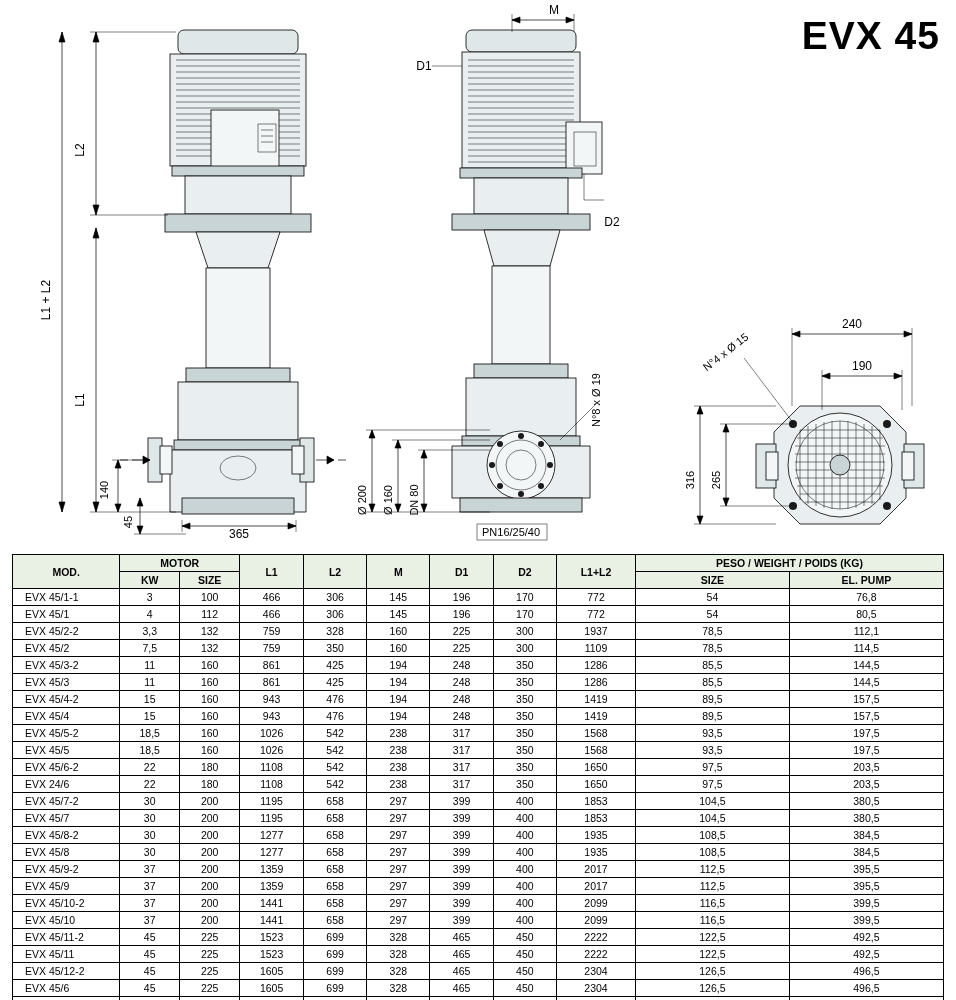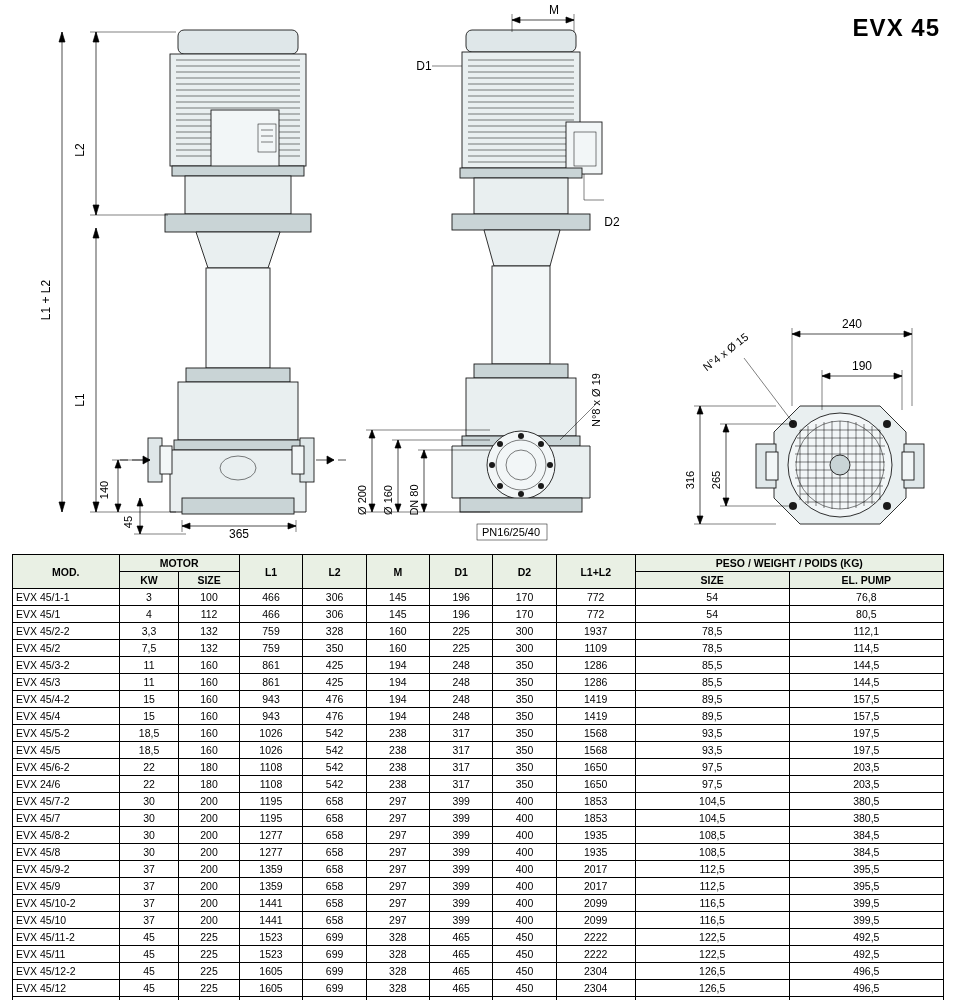--- a/index.html
+++ b/index.html
@@ -7,21 +7,21 @@
     width:956px;height:1000px;
     background:#ffffff;
     font-family:"Liberation Sans", sans-serif;
     color:#000;
     position:relative;
     overflow:hidden;
   }
   
   #model-title{
     position:absolute;top:14px;right:16px;
-    font-size:24px;font-weight:bold;letter-spacing:1px;
+    font-size:39px;font-weight:bold;letter-spacing:1px;
   }
   
   #drawing{
     position:absolute;left:0;top:0;width:956px;height:545px;
   }
   svg.dwg{position:absolute;left:0;top:0;}
   .dim{font-family:"Liberation Sans", sans-serif;font-size:11px;fill:#000;}
   .dimb{font-family:"Liberation Sans", sans-serif;font-size:12px;fill:#000;}
   .ln{stroke:#000;stroke-width:0.7;fill:none;}
   .lnthin{stroke:#000;stroke-width:0.5;fill:none;}
@@ -42,21 +42,21 @@
     padding:1px 2px;
     height:14px;
     line-height:12px;
   }
   #spec-table thead th{
     background:#e9f0e4;
     font-weight:bold;
     font-size:10.5px;
   }
   #spec-table td.mod{
-    text-align:left;padding-left:3px;
+    text-align:left;padding-left:12px;
   }
   .col-mod{width:108px;}
   .col-kw{width:58px;}
   .col-size{width:58px;}
   .col-l1{width:62px;}
   .col-l2{width:62px;}
   .col-m{width:62px;}
   .col-d1{width:62px;}
   .col-d2{width:62px;}
   .col-l1l2{width:78px;}
@@ -665,21 +665,21 @@
         <td>1605</td>
         <td>699</td>
         <td>328</td>
         <td>465</td>
         <td>450</td>
         <td>2304</td>
         <td>126,5</td>
         <td>496,5</td>
       </tr>
       <tr>
-        <td class="mod">EVX 45/12</td>
+        <td class="mod">EVX 45/6</td>
         <td>45</td>
         <td>225</td>
         <td>1605</td>
         <td>699</td>
         <td>328</td>
         <td>465</td>
         <td>450</td>
         <td>2304</td>
         <td>126,5</td>
         <td>496,5</td>

